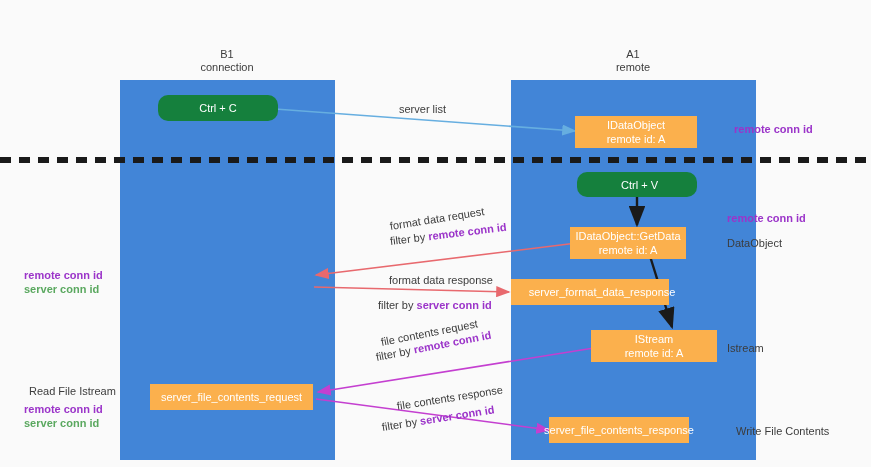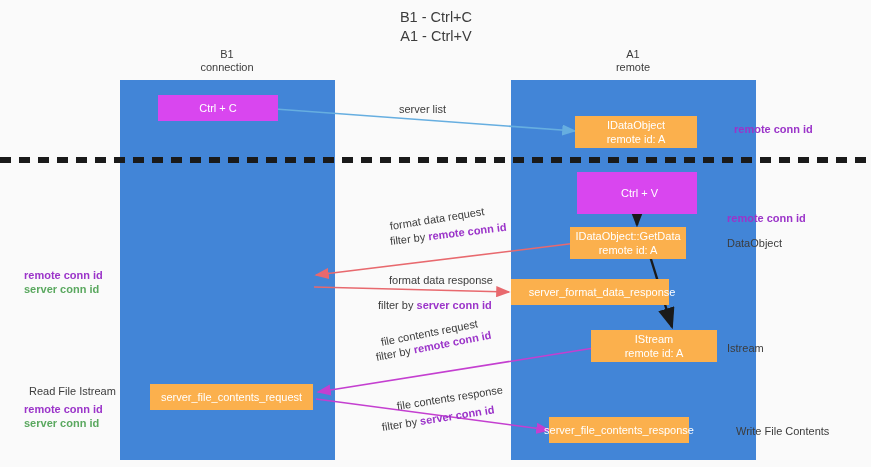--- a/index.html
+++ b/index.html
@@ -53,21 +53,21 @@
     justify-content: center;
     text-align: center;
     color: #ffffff;
     font-size: 11px;
     line-height: 14px;
     white-space: pre-line;
     box-sizing: border-box;
     padding: 2px 4px;
   }
   .node.orange { background: #fbb04d; }
-  .node.green  { background: #d946ef; }
+  .node.green  { background: #15803d; border-radius: 10px; }
 
   
   .label {
     font-size: 11px;
     line-height: 15px;
     color: #3c3c3c;
     white-space: nowrap;
   }
   .label.purple { color: #9b34c9; font-weight: bold; }
   .label.green  { color: #5aa85f; font-weight: bold; }
@@ -91,22 +91,20 @@
   }
 </style>
 </head>
 <body>
 
 <div id="stage">
 
   <div class="abs lane" style="left:120px; top:80px; width:215px; height:380px;"></div>
   <div class="abs lane" style="left:511px; top:80px; width:245px; height:380px;"></div>
 
-  <div class="abs diagram-title" style="left:336px; top:8px; width:200px;">B1 - Ctrl+C
-A1 - Ctrl+V</div>
 
   <div class="abs lane-header" style="left:152px; top:48px; width:150px;">B1
 connection</div>
   <div class="abs lane-header" style="left:558px; top:48px; width:150px;">A1
 remote</div>
 
   <svg id="wires" viewBox="0 0 871 467">
     <defs>
       <marker id="ah-blue" markerWidth="9" markerHeight="7" refX="8" refY="3.5" orient="auto">
         <polygon points="0 0, 9 3.5, 0 7" fill="#66aee0"></polygon>
@@ -137,21 +135,21 @@
     <line x1="594" y1="348" x2="318" y2="392" stroke="#c43fd0" stroke-width="1.6" marker-end="url(#ah-mag)"></line>
 
     <line x1="316" y1="399" x2="549" y2="430" stroke="#c43fd0" stroke-width="1.6" marker-end="url(#ah-mag)"></line>
   </svg>
 
   <div class="abs node green" style="left:158px; top:95px; width:120px; height:26px;">Ctrl + C</div>
 
   <div class="abs node orange" style="left:575px; top:116px; width:122px; height:32px;">IDataObject
 remote id: A</div>
 
-  <div class="abs node green" style="left:577px; top:172px; width:120px; height:42px;padding-left:9px;">Ctrl + V</div>
+  <div class="abs node green" style="left:577px; top:172px; width:120px; height:25px;padding-left:9px;">Ctrl + V</div>
 
   <div class="abs node orange" style="left:570px; top:227px; width:116px; height:32px;">IDataObject::GetData
 remote id: A</div>
 
 
   <div class="abs node orange" style="left:511px; top:279px; width:158px; height:26px;padding-left:28px;">server_format_data_response</div>
 
   <div class="abs node orange" style="left:591px; top:330px; width:126px; height:32px;">IStream
 remote id: A</div>
 

